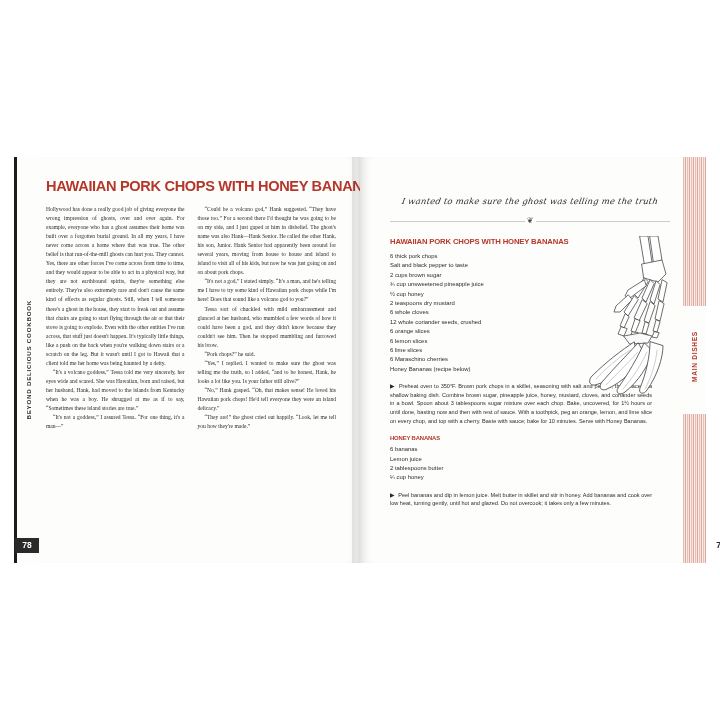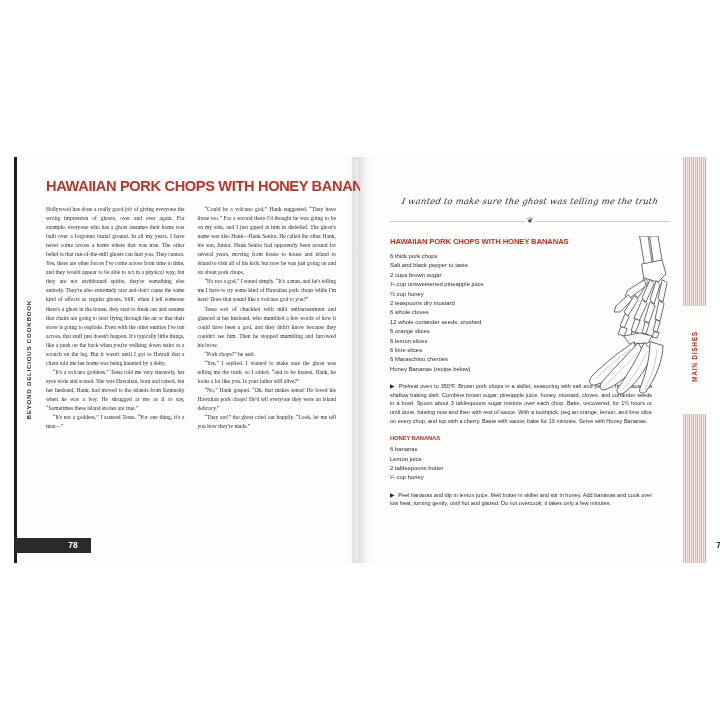--- a/index.html
+++ b/index.html
@@ -87,25 +87,24 @@
     position: absolute;
     font-family: "Liberation Sans", sans-serif;
     font-size: 8.5px;
     font-weight: bold;
     line-height: 14px;
     text-align: center;
   }
   #folio-left {
     left: 15px;
     top: 538px;
-    width: 36px;
+    width: 24px;
     height: 15px;
     background: #2a2a2a;
     color: #ffffff;
-    padding-left: 40px;
   }
   #folio-right {
     left: 683px;
     top: 538px;
     width: 18px;
     height: 32px;
     background: #ffffff;
     color: #2a2a2a;
     margin-left: 29px;
   }

